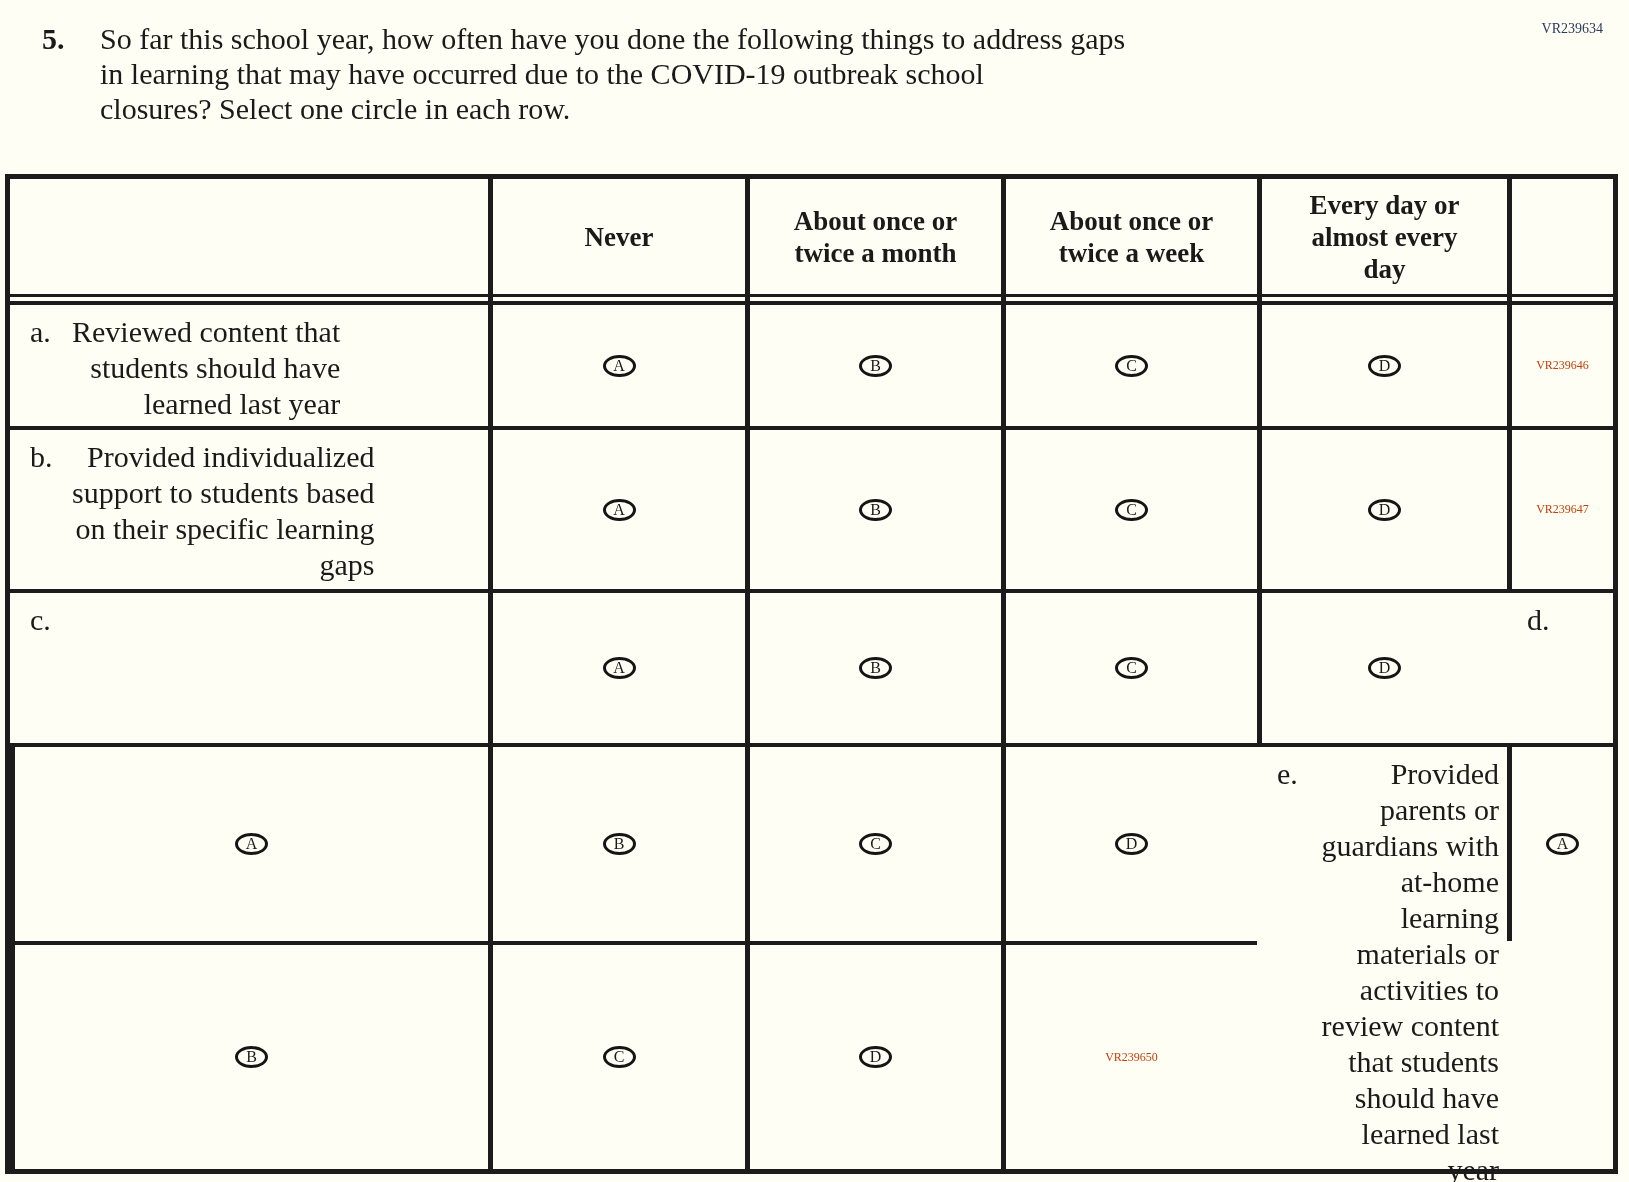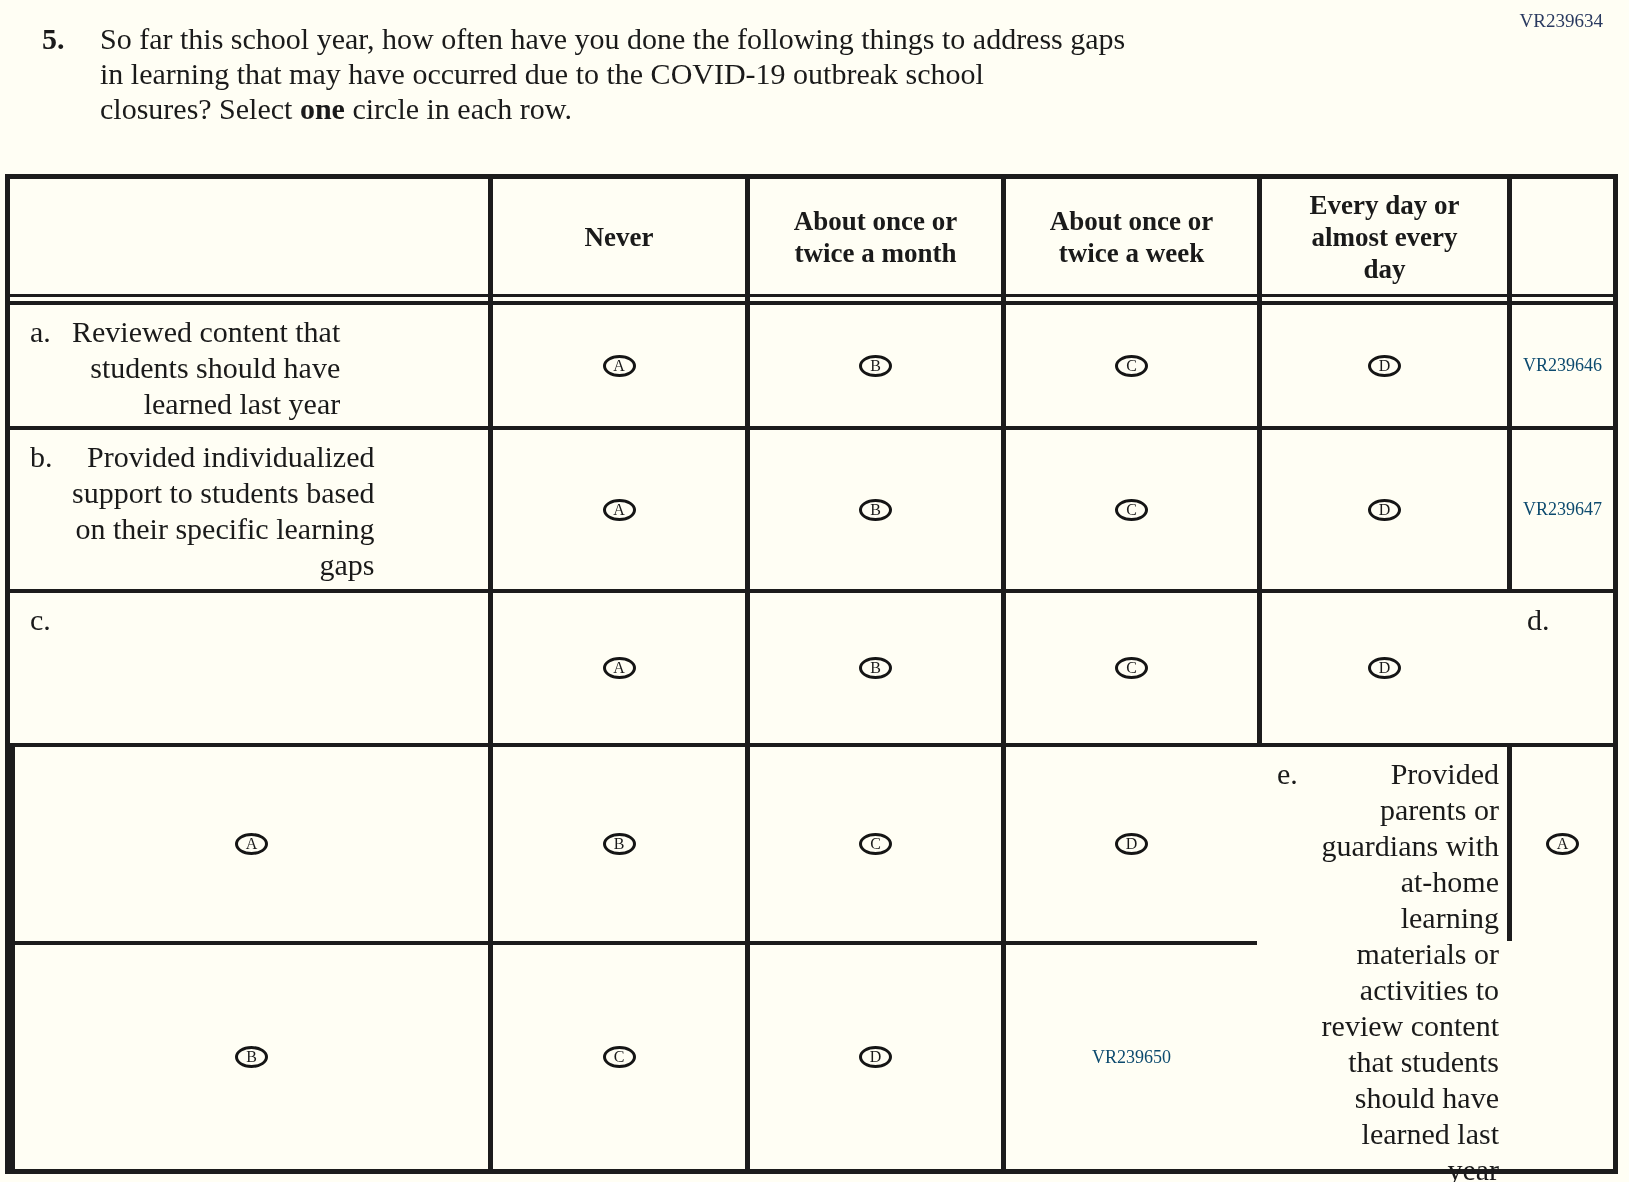--- a/index.html
+++ b/index.html
@@ -6,31 +6,31 @@
   html,body { margin:0; padding:0; }
   body {
     width:1629px; height:1182px;
     background:#fffef4;
     color:#1a1a1a;
     font-family:"Liberation Serif","DejaVu Serif",serif;
     position:relative;
     overflow:hidden;
   }
   .form-code-top {
-    position:absolute; top:10px; right:26px;
-    font-size:19px; color:#2a3a60;
+    position:absolute; top:21px; right:26px;
+    font-size:14px; color:#2a3a60;
   }
   .question {
     margin:21px 0 0 42px;
     display:flex;
     font-size:30px; line-height:35px;
   }
   .qnum { flex:0 0 46px; font-weight:bold; }
   .qbody { white-space:pre-line; max-width:1370px;margin-left:12px; }
-  .qbody b { font-weight:bold; }
+  .qbody b { font-weight:normal; }
 
   .tbl {
     display:grid;
     width:1613px;
     margin:48px 0 0 5px;
     border:5px solid #1c1c1c;
     grid-template-columns:478px 257px 256px 256px 250px 106px;
     grid-template-rows:115px 11px 121px 163px 154px 198px 228px;
     background:#fffef4;
   }
@@ -57,21 +57,21 @@
     width:33px; height:22px;
     border:3px solid #151515;
     border-radius:50%;
     display:flex; align-items:center; justify-content:center;
     font-size:16px; line-height:1;
     background:transparent;
     cursor:pointer;
   }
   .code {
     display:flex; align-items:center; justify-content:center;
-    font-size:18px; color:#0c4a6e;
+    font-size:12px; color:#c2410c;
   }
 </style>
 </head>
 <body>
 
 <div class="form-code-top">VR239634</div>
 
 <div class="question">
   <div class="qnum">5.</div>
   <div class="qbody"><span>So far this school year, how often have you done the following things to address gaps

